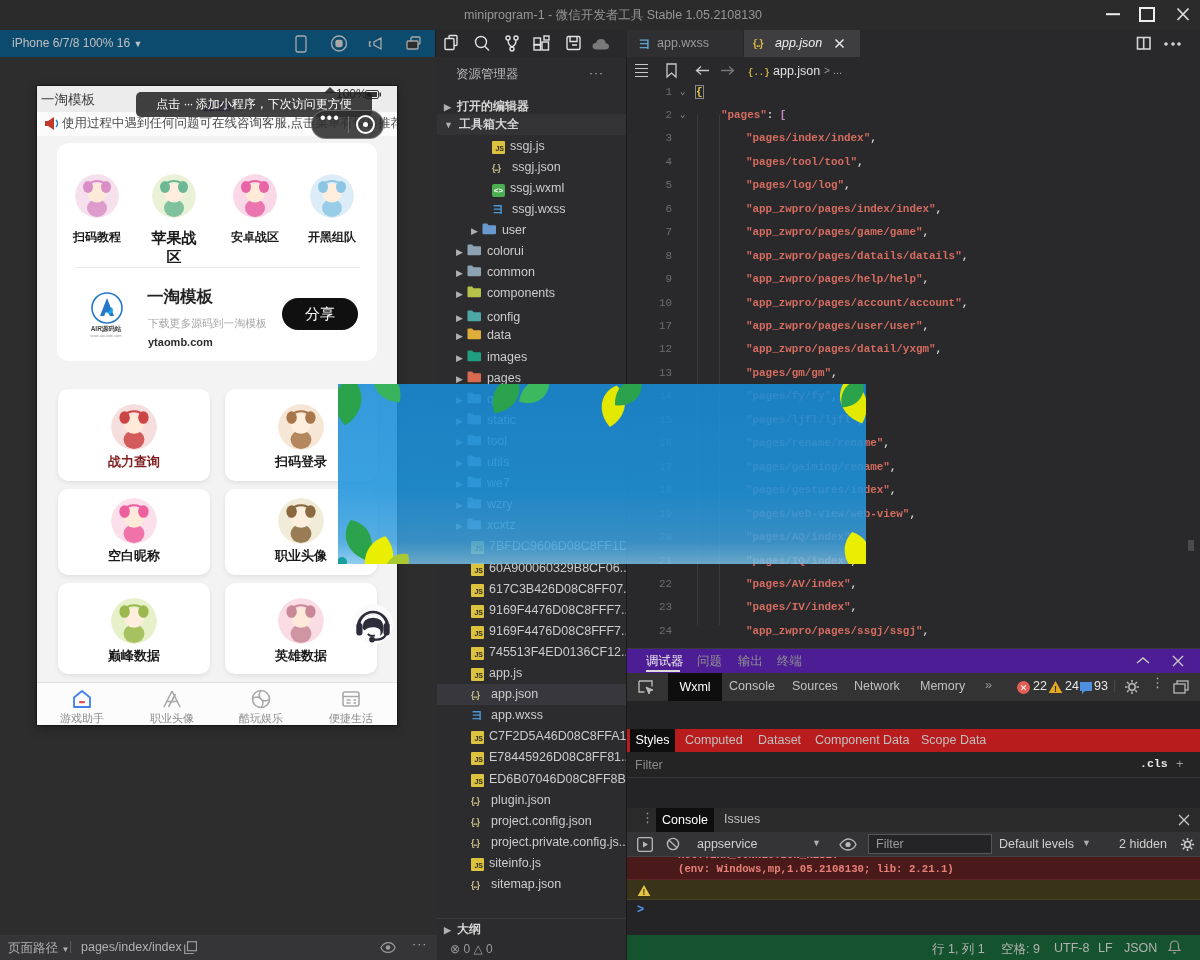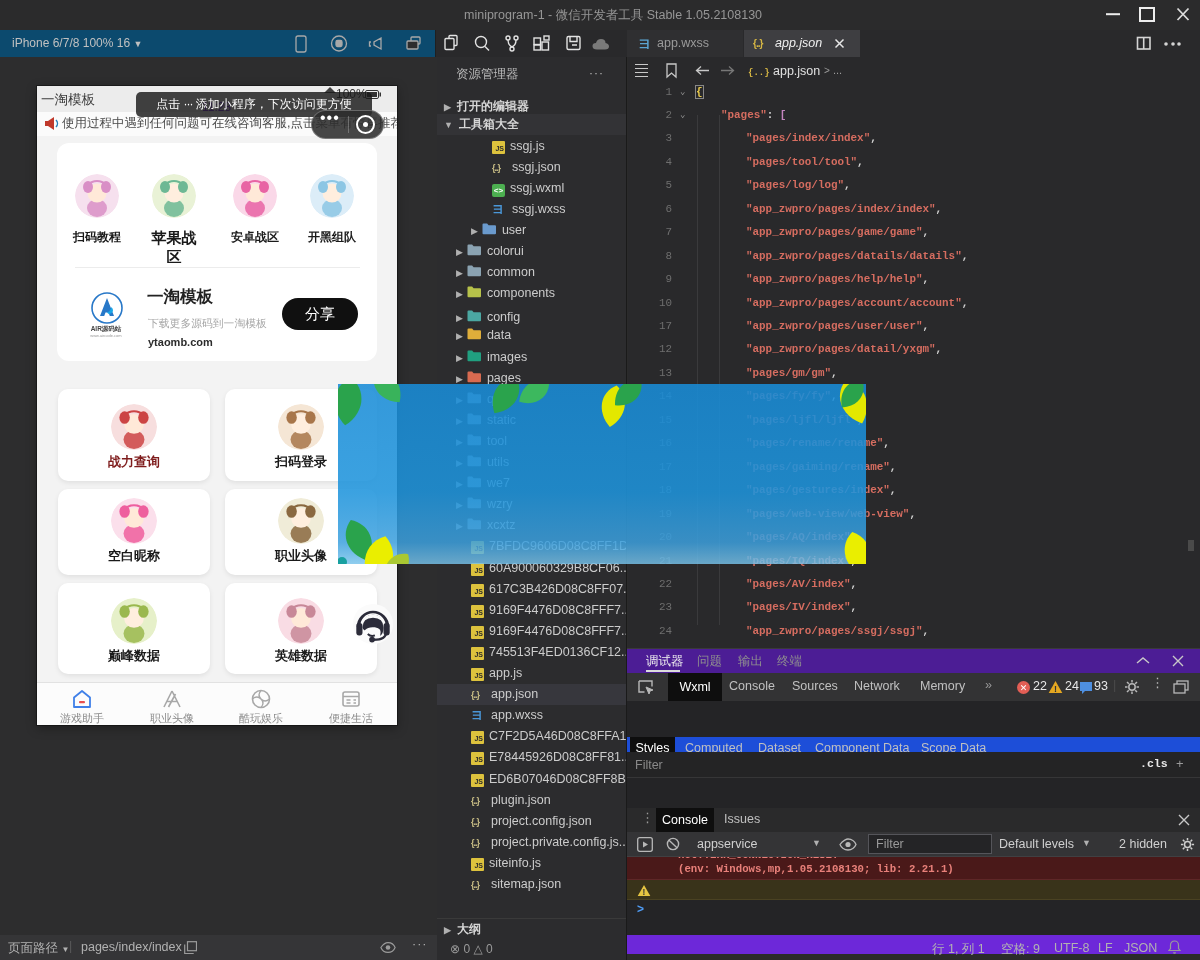--- a/index.html
+++ b/index.html
@@ -36,21 +36,21 @@
 #breadcrumb{position:absolute;left:0;top:0;width:572px;height:27px;}
 .cl{position:absolute;left:0;width:572px;height:23px;line-height:23px;font-family:"Liberation Mono",monospace;font-size:10.9px;font-weight:bold;white-space:pre;}
 .cl .num{position:absolute;width:44px;text-align:right;color:#6e6e6e;left:0;top:0;font-weight:normal;}
 .str{color:#d66d60;}
 .wh{color:#d4d4d4;}
 .brk{color:#c586c0;}
 
 #debugger{position:absolute;left:627px;top:648px;width:573px;height:287px;background:#242426;border-top:1px solid #3a3a3a;}
 
 #statusL{position:absolute;left:0;top:935px;width:437px;height:25px;background:#353537;color:#b2b2b2;font-size:12.5px;}
-#statusR{position:absolute;left:627px;top:935px;width:573px;height:19px;background:#6d28d9;color:#b2b2b2;font-size:12.5px;}
+#statusR{position:absolute;left:627px;top:935px;width:573px;height:25px;background:#14532d;color:#b2b2b2;font-size:12.5px;}
 
 #overlay{position:absolute;left:338px;top:384px;width:528px;height:180px;background:linear-gradient(180deg,rgba(25,140,215,0.88) 0%,rgba(30,148,220,0.87) 60%,rgba(60,160,222,0.85) 88%,rgba(120,195,235,0.82) 100%);}
 </style>
 </head>
 <body>
 <div id="app">
   <div id="titlebar">
     <div id="wintitle">miniprogram-1 - 微信开发者工具 Stable 1.05.2108130</div>
     <svg class="winbtn" style="left:1100px;" width="100" height="30" viewBox="0 0 100 30">
       <rect x="6" y="13.2" width="14" height="2" fill="#ededed"></rect>
@@ -517,21 +517,21 @@
       <svg style="position:absolute;left:497px;top:6px;" width="16" height="16" viewBox="0 0 16 16">
           <path d="M8 4.8 a3.2 3.2 0 1 1 0 6.4 a3.2 3.2 0 1 1 0-6.4 z M8 1 v2.5 M8 12.5 v2.5 M1 8 h2.5 M12.5 8 h2.5 M3 3 l1.8 1.8 M11.2 11.2 l1.8 1.8 M13 3 l-1.8 1.8 M4.8 11.2 L3 13" stroke="#b8b8b8" stroke-width="1.5" fill="none"></path>
         </svg>
       <span style="position:absolute;left:524px;top:2px;color:#b8b8b8;font-size:13px;">⋮</span>
       <svg style="position:absolute;left:546px;top:7px;" width="16" height="14" viewBox="0 0 16 14">
           <rect x="4" y="1" width="11" height="9" stroke="#b8b8b8" fill="none" stroke-width="1.3"></rect>
           <rect x="1" y="4" width="11" height="9" fill="#333334" stroke="#b8b8b8" stroke-width="1.3"></rect>
         </svg>
     </div>
 
-    <div style="position:absolute;left:0;top:88px;width:573px;height:23px;background:#1d4ed8;font-size:12.5px;color:#c0c0c0;">
+    <div style="position:absolute;left:0;top:80px;width:573px;height:23px;background:#b91c1c;font-size:12.5px;color:#c0c0c0;">
       <span style="position:absolute;left:3px;top:0;width:45px;height:23px;background:#0e0e0e;color:#fff;text-align:center;line-height:23px;">Styles</span>
       <span style="position:absolute;left:58px;top:4px;">Computed</span>
       <span style="position:absolute;left:131px;top:4px;">Dataset</span>
       <span style="position:absolute;left:188px;top:4px;">Component Data</span>
       <span style="position:absolute;left:294px;top:4px;">Scope Data</span>
     </div>
 
     <div style="position:absolute;left:0;top:103px;width:573px;height:26px;background:#242425;border-bottom:1px solid #363637;">
       <span style="position:absolute;left:8px;top:6px;font-size:12.5px;color:#8a8a8a;">Filter</span>
       <span style="position:absolute;left:513px;top:5px;font-size:11.5px;color:#e8e8e8;font-family:'Liberation Mono',monospace;font-weight:bold;">.cls</span>

